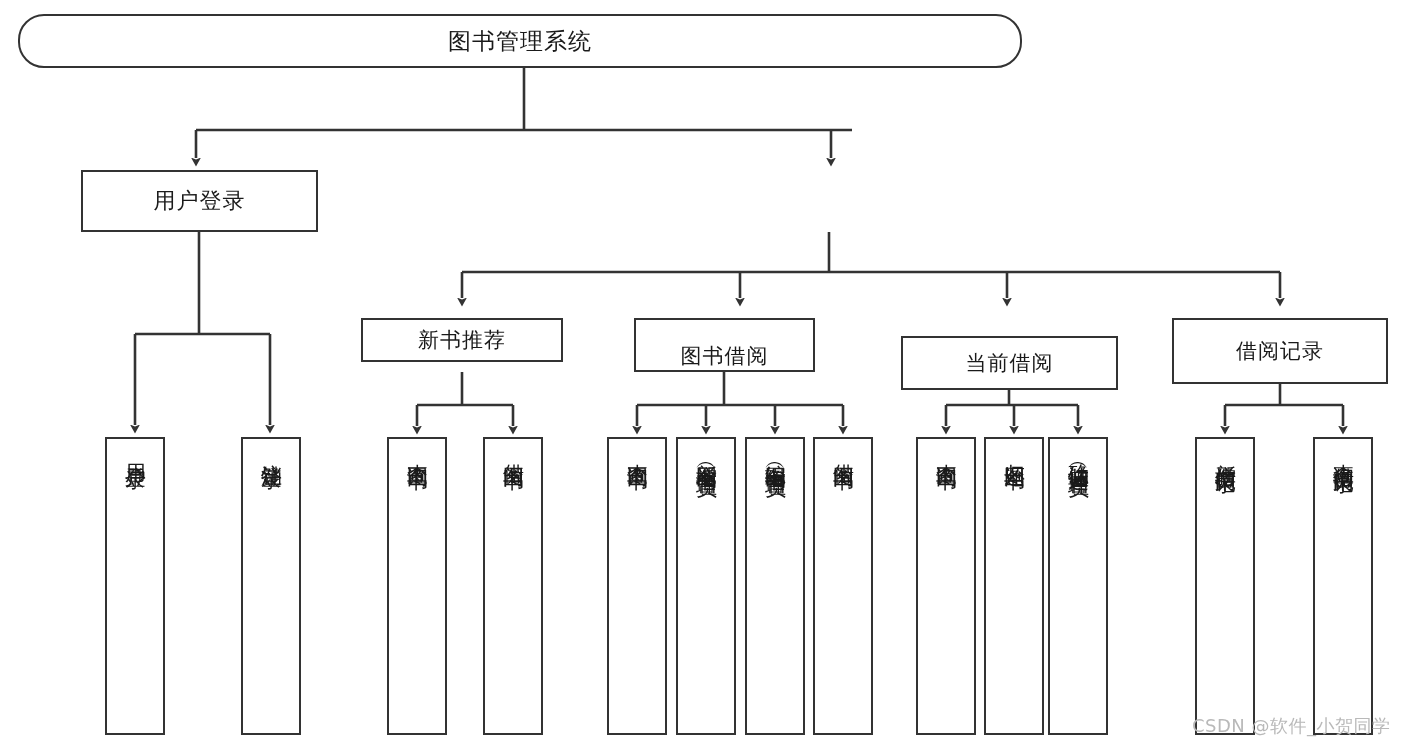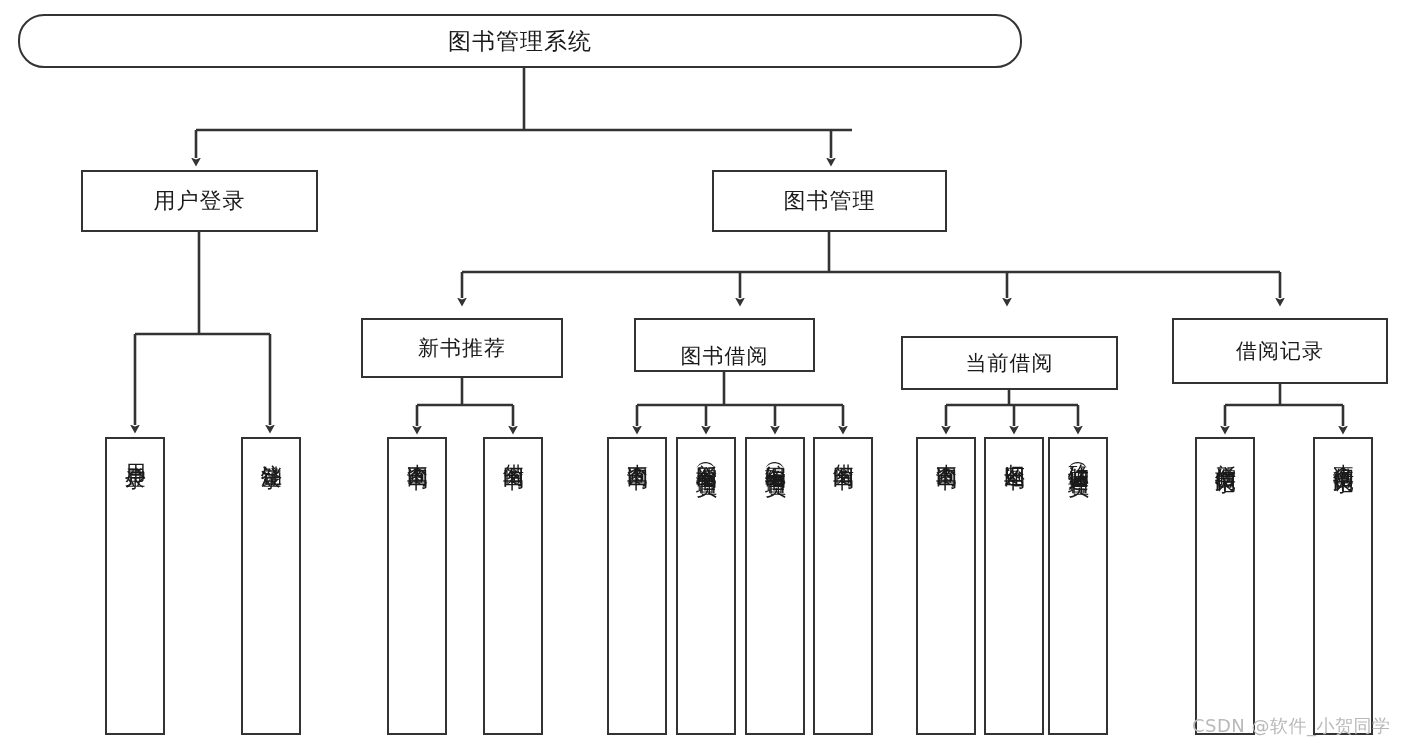--- a/index.html
+++ b/index.html
@@ -126,25 +126,22 @@
     </g>
   </svg>
 
   <div class="node root" style="left:18px; top:14px; width:1004px; height:54px;border-radius:26px;">
     <span class="hlabel">图书管理系统</span>
   </div>
 
   <div class="node level2" style="left:81px; top:170px; width:237px; height:62px;">
     <span class="hlabel">用户登录</span>
   </div>
-  <div class="node level2" style="left:712px; top:170px; width:235px; height:62px;">
-    <span class="hlabel">图书管理</span>
-  </div>
 
-  <div class="node level3" style="left:361px; top:318px; width:202px; height:60px;">
+  <div class="node level3" style="left:361px; top:318px; width:202px; height:44px;">
     <span class="hlabel">新书推荐</span>
   </div>
   <div class="node level3" style="left:634px; top:318px; width:181px; height:54px;align-items:flex-end;">
     <span class="hlabel">图书借阅</span>
   </div>
   <div class="node level3" style="left:901px; top:318px; width:217px; height:54px;margin-top:18px;">
     <span class="hlabel">当前借阅</span>
   </div>
   <div class="node level3" style="left:1172px; top:318px; width:216px; height:66px;">
     <span class="hlabel">借阅记录</span>

